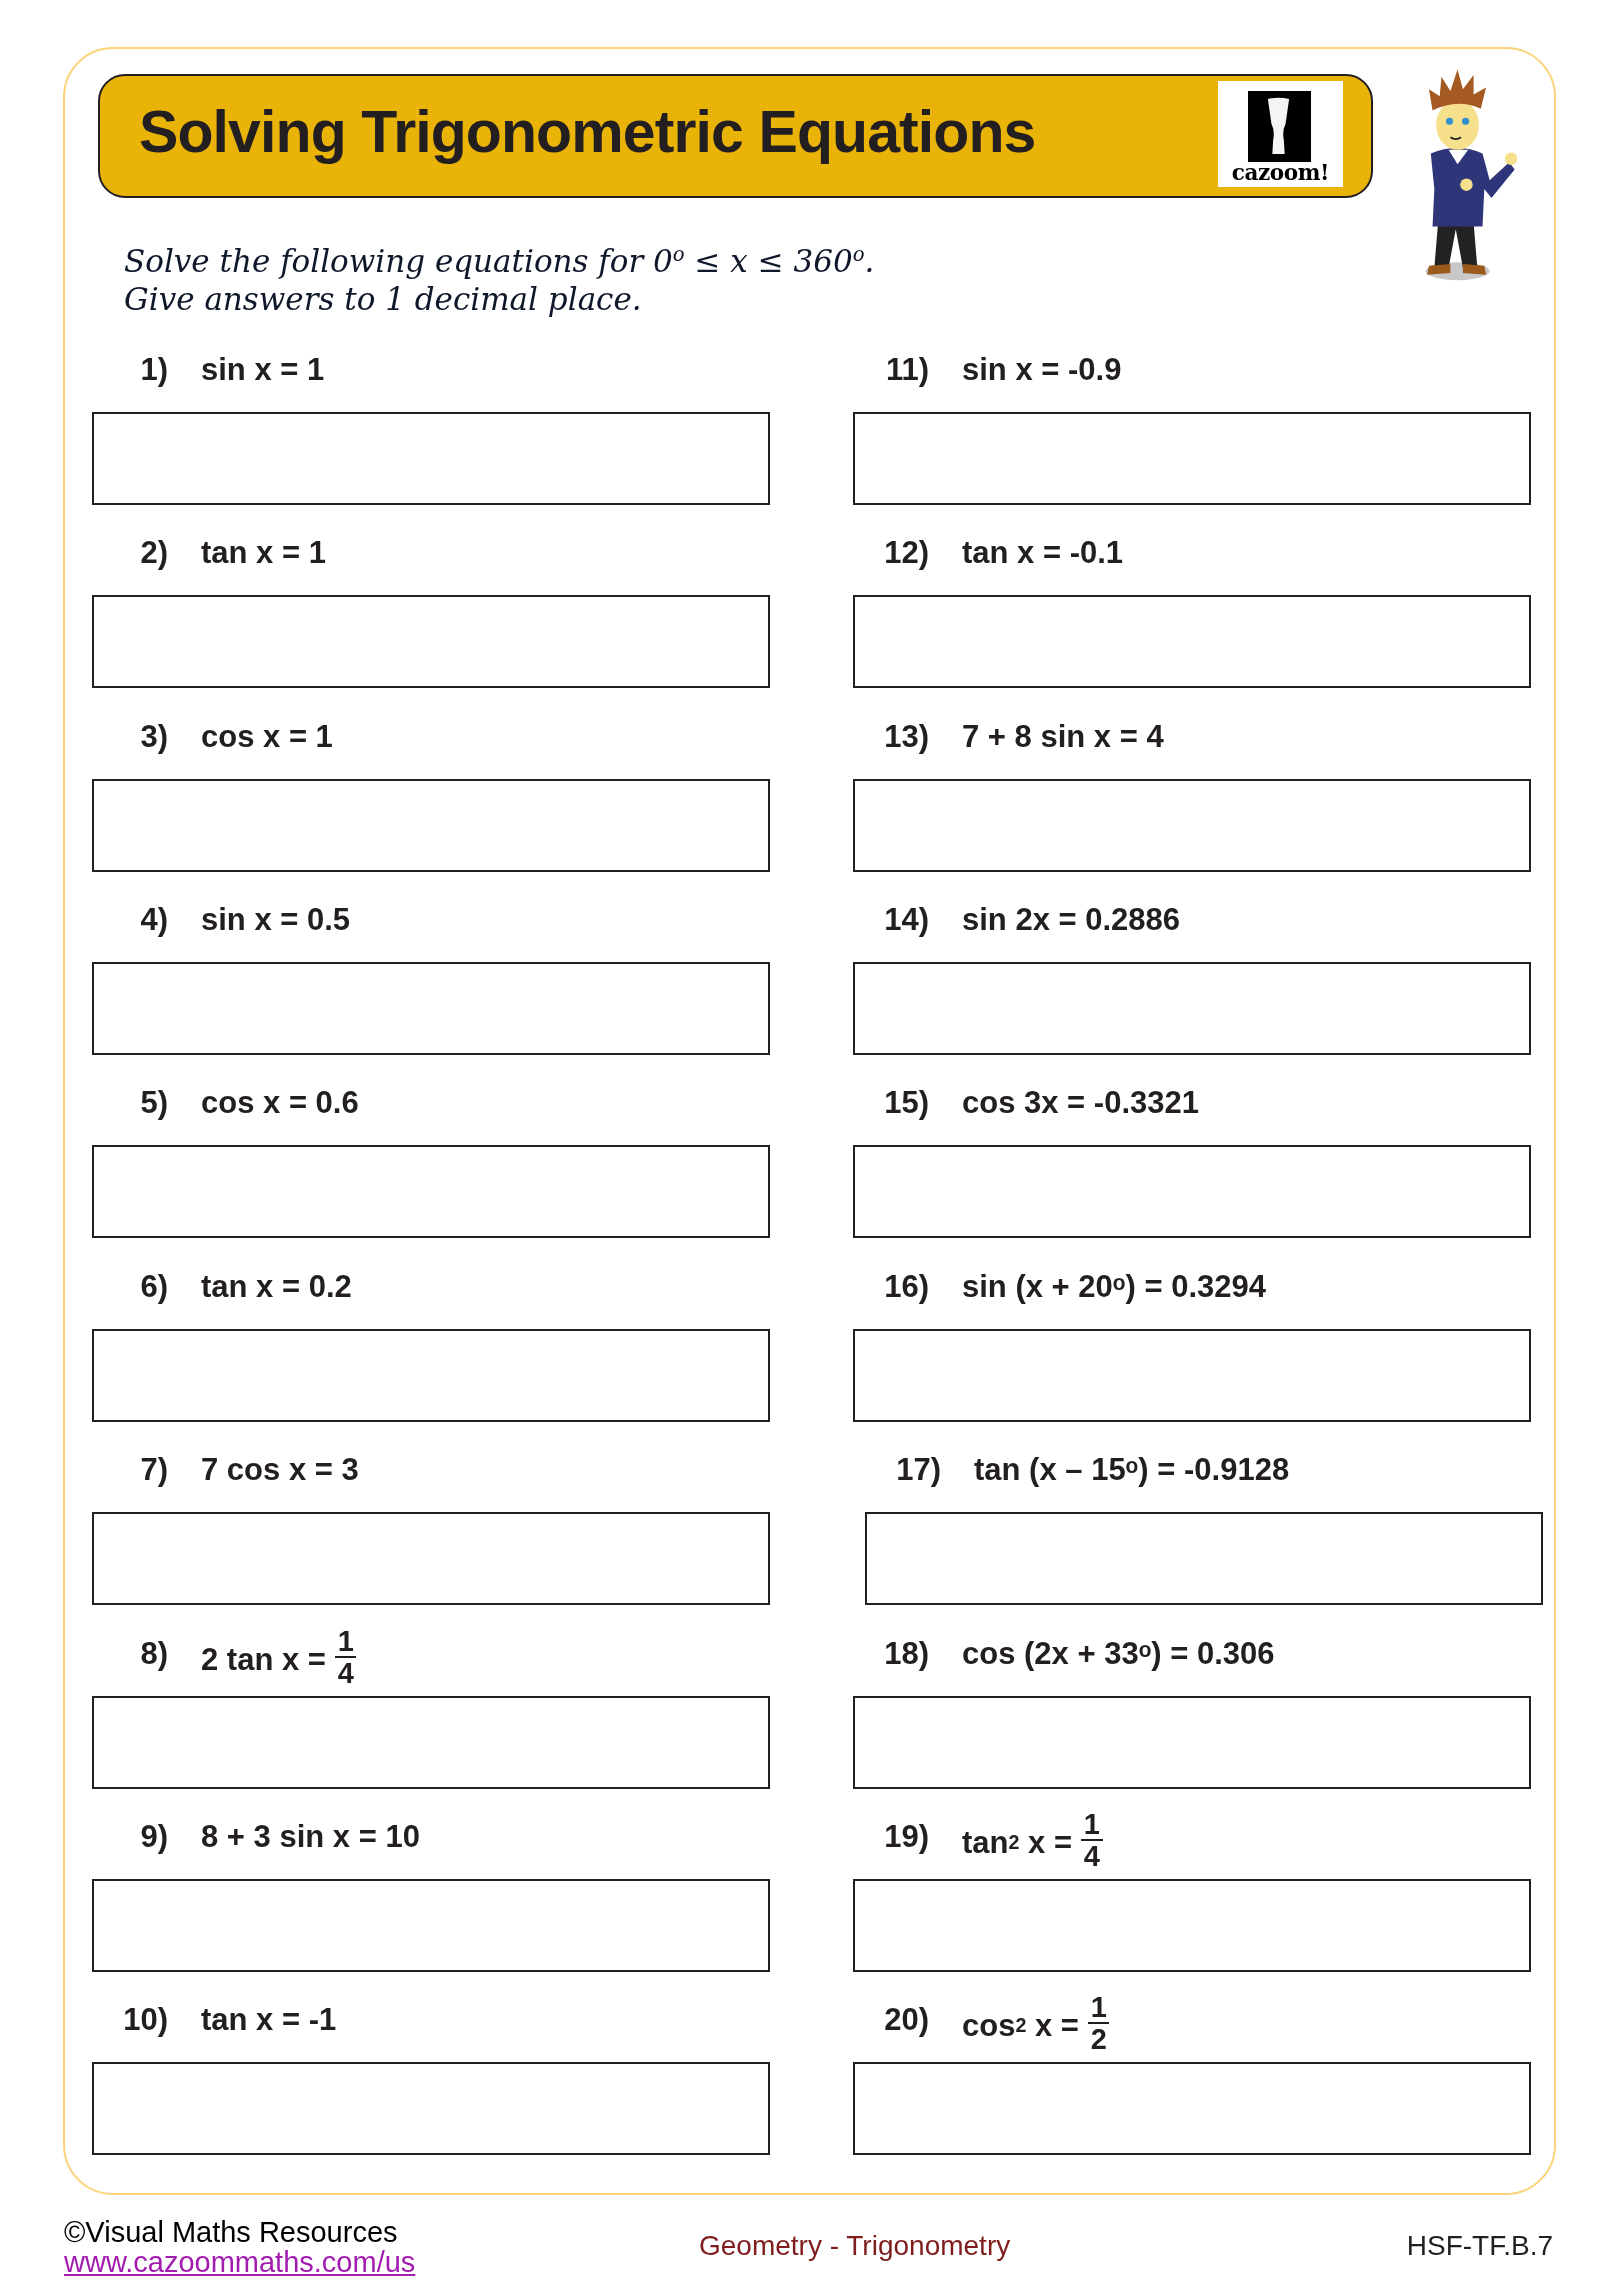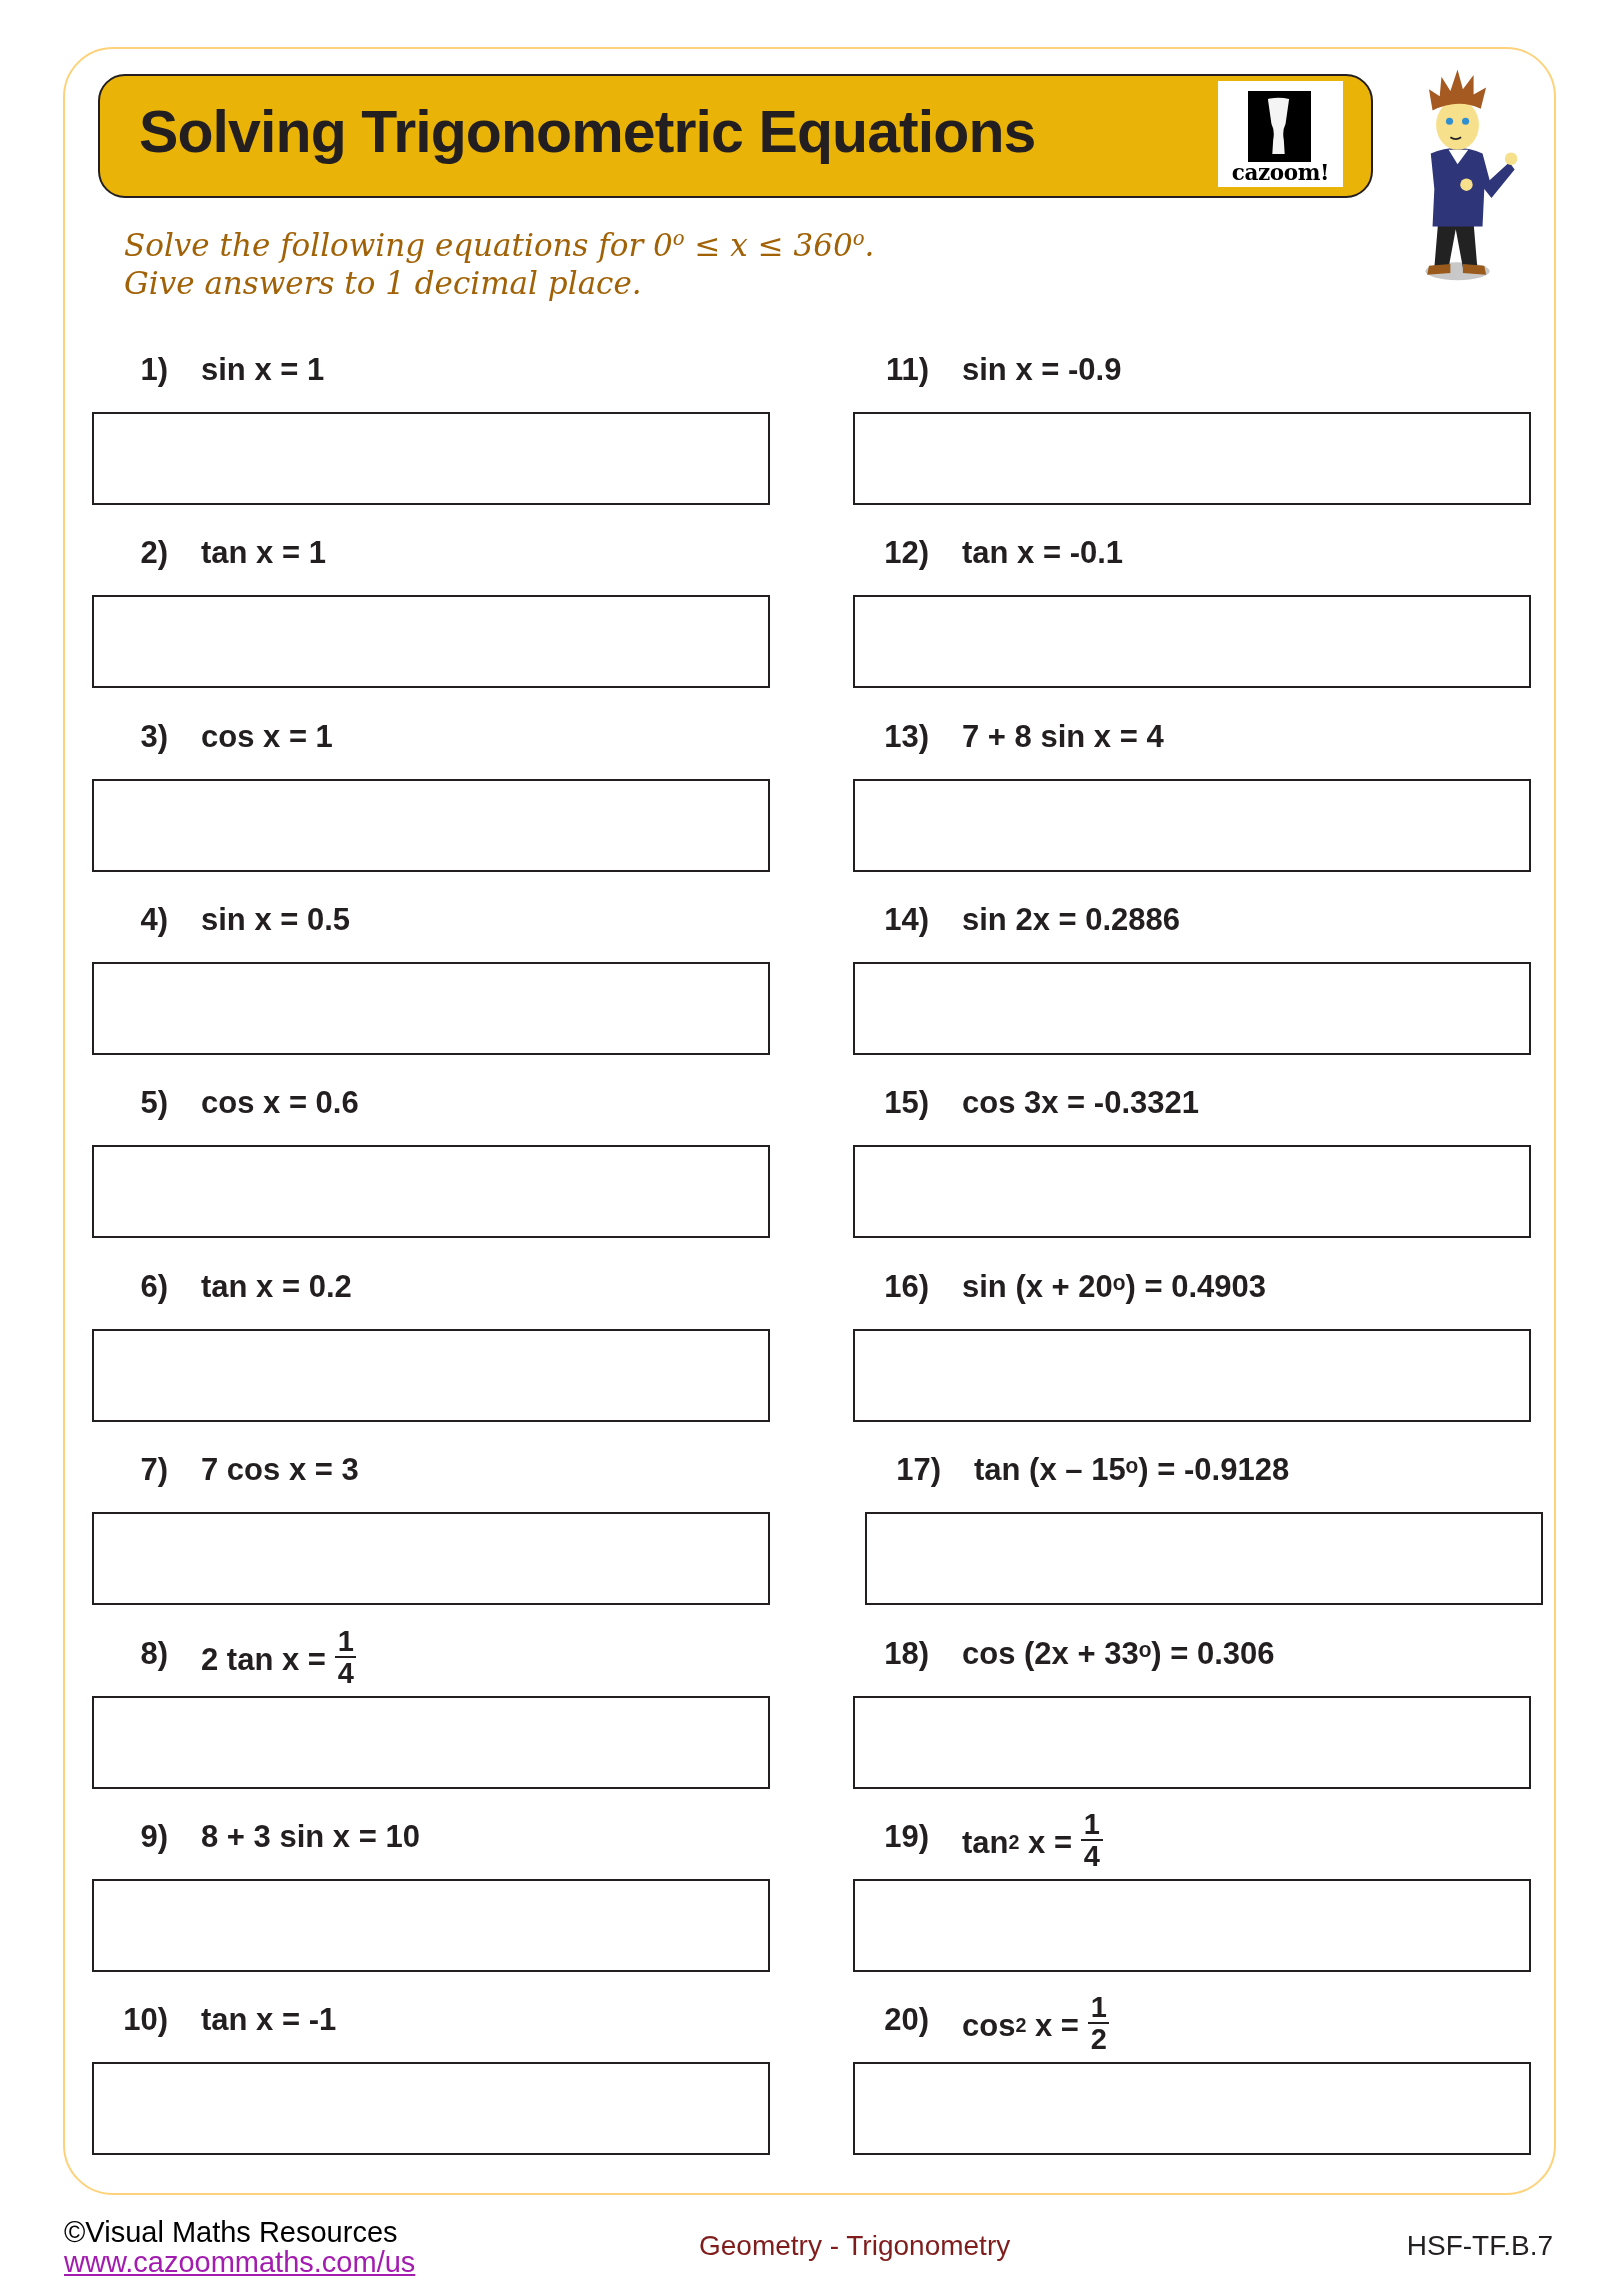--- a/index.html
+++ b/index.html
@@ -10,22 +10,22 @@
   .header-box { position: absolute; left: 98px; top: 74px; width: 1275px; height: 124px;
                 border: 2.7px solid #231f20; border-radius: 27px; background: #eab308; box-sizing: border-box; }
   .title { position: absolute; left: 39px; top: 21.5px; font-size: 59px; font-weight: bold;
            letter-spacing: -0.9px; white-space: nowrap; }
   .logo { position: absolute; left: 1118px; top: 5.4px; width: 125px; height: 106px; background: #ffffff; }
   .logo .square { position: absolute; left: 29.6px; top: 9.9px; width: 63px; height: 71px; background: #000; }
   .logo .drum { position: absolute; left: 19.7px; top: 5.4px; width: 23px; height: 59px; }
   .logo .brand { position: absolute; left: 0; width: 125px; top: 79px; text-align: center;
                  font-family: "DejaVu Serif", serif; font-weight: bold; font-size: 21.5px; color: #000; letter-spacing: -0.4px; }
   .mascot { position: absolute; left: 1404px; top: 64px; width: 116px; height: 219px; }
-  .instructions { position: absolute; left: 124px; top: 226px; font-family: "DejaVu Serif", serif;
-                  font-style: italic; font-size: 31px; line-height: 38px; color: #a16207; }
+  .instructions { position: absolute; left: 124px; top: 242px; font-family: "DejaVu Serif", serif;
+                  font-style: italic; font-size: 31px; line-height: 38px; color: #0f172a; }
   .instructions sup { font-size: 19.7px; vertical-align: 10.7px; line-height: 0; }
   .problem { position: absolute; width: 681px; height: 184px; }
   .problem .num { position: absolute; width: 76px; text-align: right; top: 0; font-size: 31px; font-weight: bold;
                   line-height: 47px; }
   .problem .eq { position: absolute; left: 109px; top: 0; font-size: 31px; font-weight: bold;
                  line-height: 47px; white-space: nowrap; display: flex; align-items: center; }
   .problem .eq sup { font-size: 19.7px; vertical-align: 12.5px; line-height: 0; }
   .frac { display: inline-flex; flex-direction: column; align-items: center; margin-left: 9px;
           font-size: 29px; line-height: 30px; }
   .frac .n { border-bottom: 2.7px solid #231f20; padding: 0 2.7px; }
@@ -182,21 +182,21 @@
 <div class="problem" style="left:853px; top:1079px;">
   <div class="num">15)</div>
   <div class="eq">
       <span>cos 3x = -0.3321</span>
     </div>
   <div class="answer-box" style="top:66px;"></div>
 </div>
 <div class="problem" style="left:853px; top:1263px;">
   <div class="num">16)</div>
   <div class="eq">
-      <span>sin (x + 20ᵒ) = 0.4903</span>
+      <span>sin (x + 20ᵒ) = 0.3294</span>
     </div>
   <div class="answer-box" style="top:66px;"></div>
 </div>
 <div class="problem" style="left:865px; top:1446px;">
   <div class="num">17)</div>
   <div class="eq">
       <span>tan (x – 15ᵒ) = -0.9128</span>
     </div>
   <div class="answer-box" style="top:66px;"></div>
 </div>

